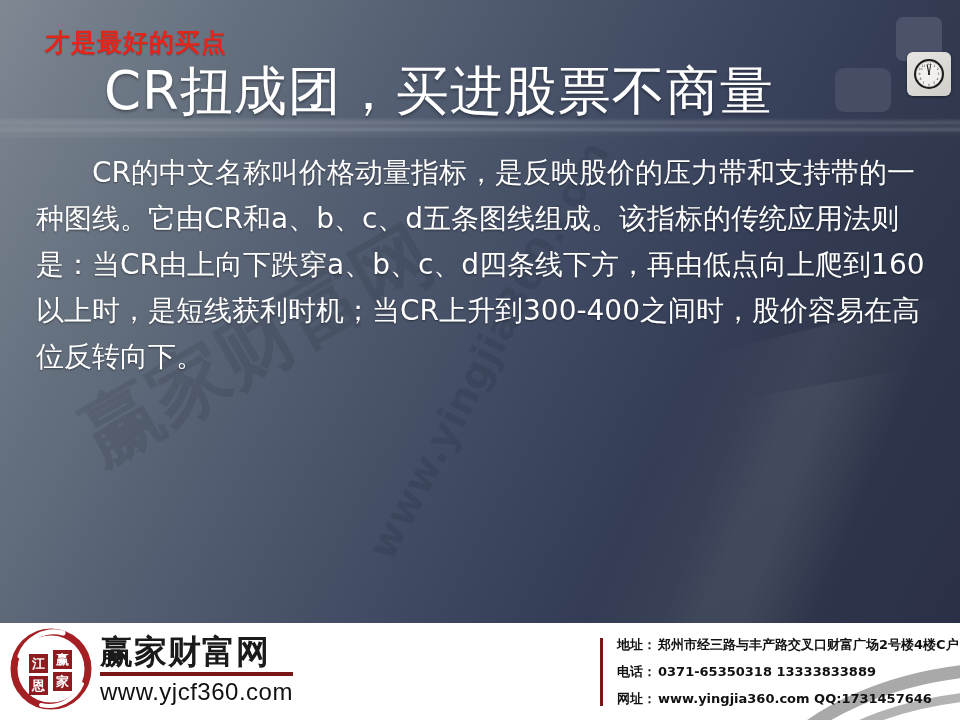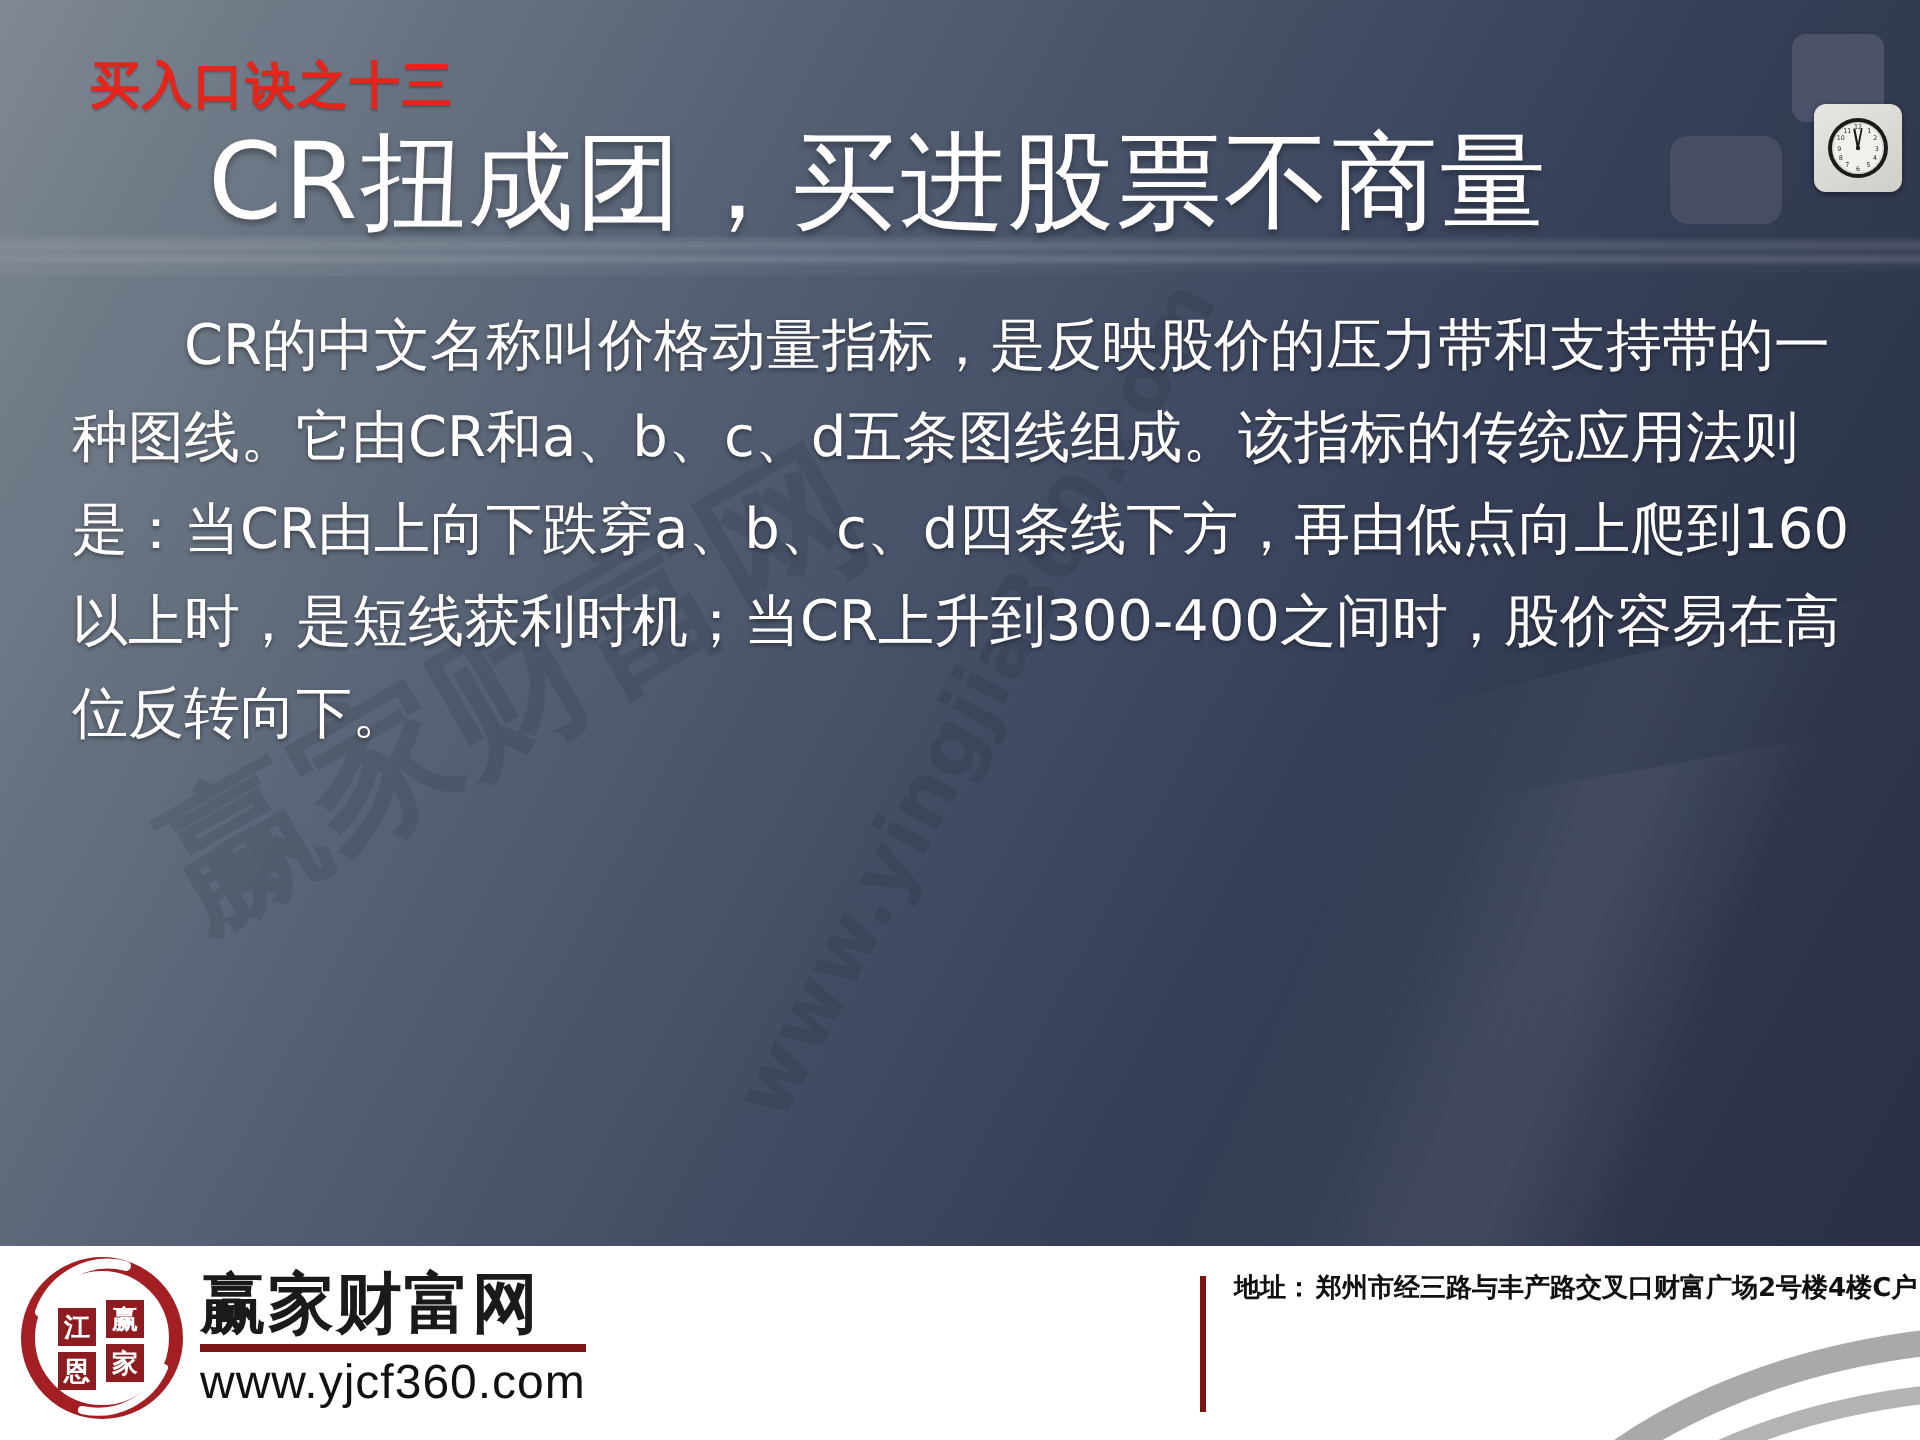--- a/index.html
+++ b/index.html
@@ -333,21 +333,21 @@
           <text x="8.4" y="23.2" text-anchor="middle">8</text>
           <text x="8.4" y="13.2" text-anchor="middle">10</text>
           <text x="11.6" y="9.6" text-anchor="middle">11</text>
         </g>
         <line x1="17" y1="17" x2="15.2" y2="7.8" stroke="#1b1b1b" stroke-width="1.1" stroke-linecap="round"></line>
         <line x1="17" y1="17" x2="18.8" y2="7.4" stroke="#1b1b1b" stroke-width="0.9" stroke-linecap="round"></line>
         <circle cx="17" cy="17" r="1.1" fill="#1b1b1b"></circle>
       </svg>
     </div>
 
-    <div class="sub-title">买入口诀之十三</div>
+    <div class="sub-title">才是最好的买点</div>
     <div class="main-title">CR扭成团，买进股票不商量</div>
 
     <div class="content">
       <p class="para">CR的中文名称叫价格动量指标，是反映股价的压力带和支持带的一种图线。它由CR和a、b、c、d五条图线组成。该指标的传统应用法则是：当CR由上向下跌穿a、b、c、d四条线下方，再由低点向上爬到160以上时，是短线获利时机；当CR上升到300-400之间时，股价容易在高位反转向下。</p>
     </div>
 
   </div>
 
   <div class="footer">
 
@@ -380,17 +380,23 @@
         <div class="brand-cn">赢家财富网</div>
         <div class="brand-rule"></div>
         <div class="brand-url">www.yjcf360.com</div>
       </div>
     </div>
 
     <div class="contact">
       <div class="contact-line">
         <span class="lbl">地址：</span><span>郑州市经三路与丰产路交叉口财富广场2号楼4楼C户</span>
       </div>
+      <div class="contact-line">
+        <span class="lbl">电话：</span><span>0371-65350318  13333833889</span>
+      </div>
+      <div class="contact-line">
+        <span class="lbl">网址：</span><span>www.yingjia360.com  QQ:1731457646</span>
+      </div>
     </div>
 
   </div>
 
 </div>
 
 </body></html>

